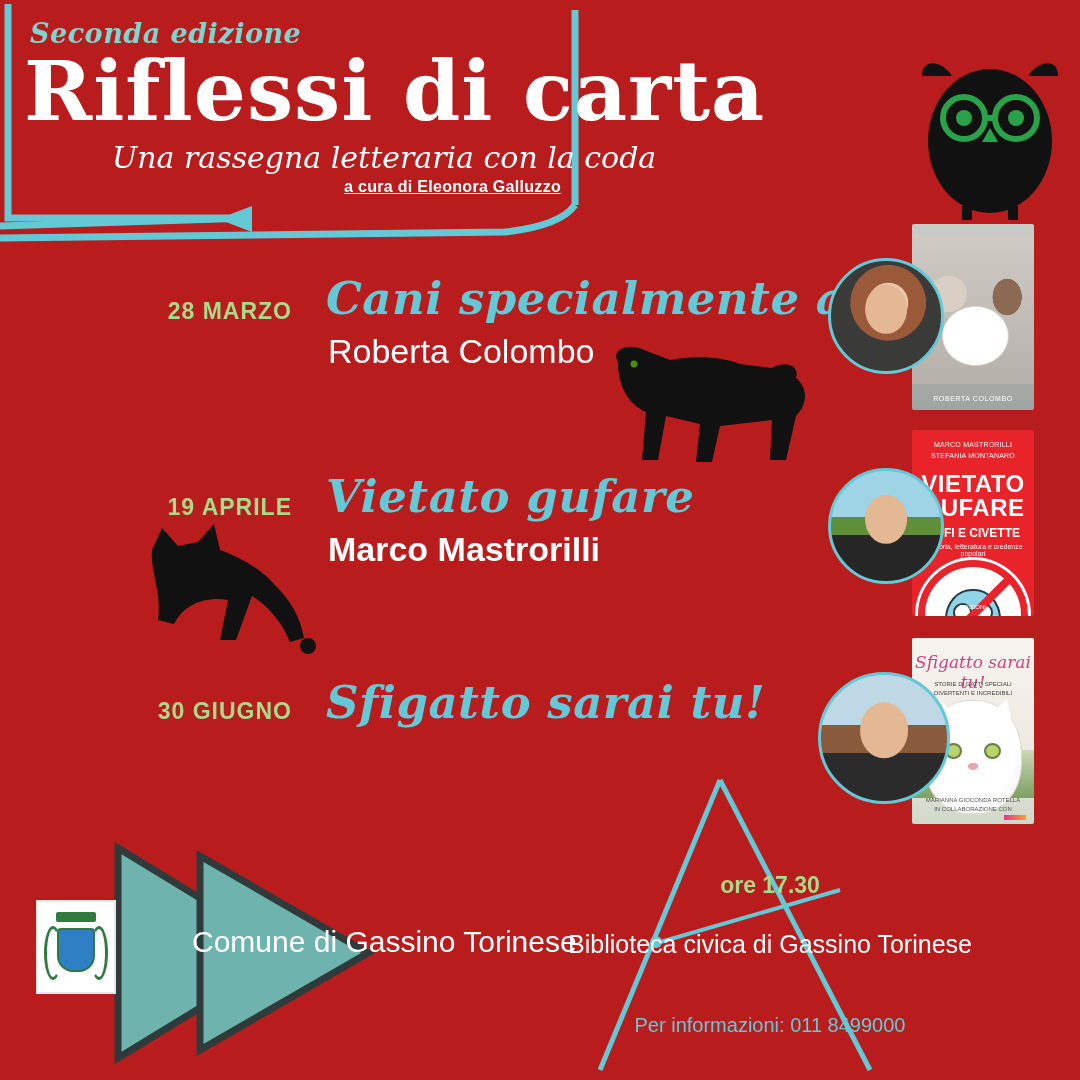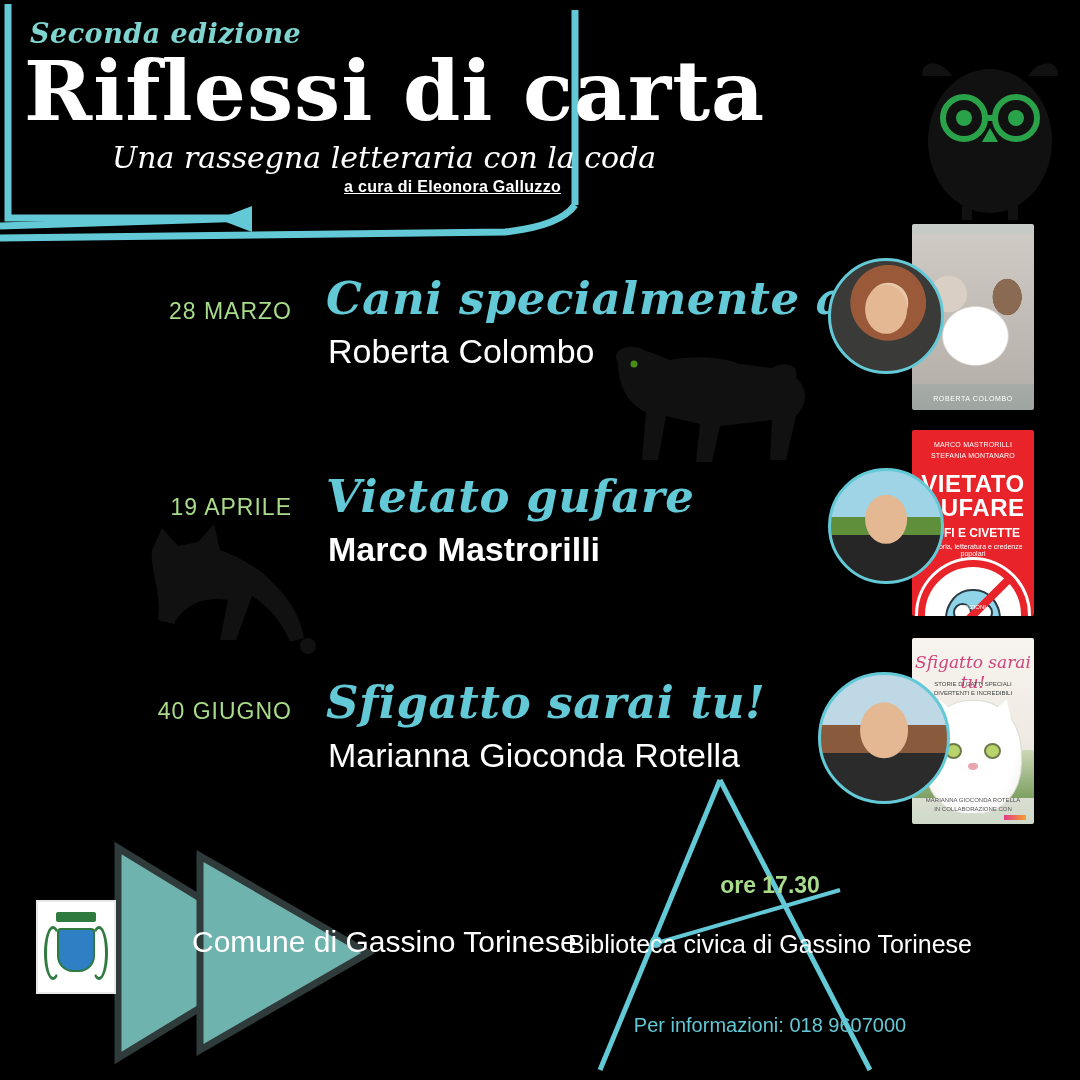--- a/index.html
+++ b/index.html
@@ -11,21 +11,21 @@
     height: 1080px;
     background: #4a8c14;
     font-family: "Liberation Sans", sans-serif;
     overflow: hidden;
     position: relative;
   }
   .poster {
     position: relative;
     width: 1080px;
     height: 1080px;
-    background: #000000;
+    background: #b91c1c;
     overflow: hidden;
   }
 
   
   .deco {
     position: absolute;
     pointer-events: none;
   }
 
   
@@ -68,21 +68,21 @@
     font-weight: bold;
     color: #ffffff;
     letter-spacing: 0.3px;
     text-decoration: underline;
   }
 
   
   .event-date {
     position: absolute;
     font-size: 23px;
-    font-weight: normal;
+    font-weight: bold;
     color: #a8dc8a;
     letter-spacing: 1px;
     text-align: right;
   }
   .event-title {
     position: absolute;
     font-family: "DejaVu Serif", serif;
     font-style: italic;
     font-weight: bold;
     font-size: 45px;
@@ -403,23 +403,22 @@
         </div>
         <div class="slash"></div>
       </div>
       <div class="cfoot">EDIZIONI</div>
     </div>
   </div>
   <div class="portrait p2" style="left:828px; top:468px; width:110px; height:110px;">
     <div class="face"></div>
   </div>
 
-  <div class="event-date" style="left:120px; top:698px; width:172px;">40 GIUGNO</div>
+  <div class="event-date" style="left:120px; top:698px; width:172px;">30 GIUGNO</div>
   <div class="event-title" style="left:326px; top:676px;">Sfigatto sarai tu!</div>
-  <div class="event-author" style="left:328px; top:736px;">Marianna Gioconda Rotella</div>
 
   <div class="cover c3" style="left:912px; top:638px; width:122px; height:186px;">
     <div class="cover-inner">
       <div class="ctitle">Sfigatto sarai tu!</div>
       <div class="csub" style="white-space:pre-line">STORIE DI GATTI SPECIALI
 DIVERTENTI E INCREDIBILI</div>
       <div class="grass"></div>
       <div class="cat">
         <div class="catear l"></div>
         <div class="catear r"></div>
@@ -439,15 +438,15 @@
   <div class="stemma">
     <div class="crown"></div>
     <div class="laurel-l"></div>
     <div class="laurel-r"></div>
     <div class="shield"></div>
   </div>
   <div class="comune-name">Comune di Gassino Torinese</div>
 
   <div class="info-time">ore 17.30</div>
   <div class="info-lib">Biblioteca civica di Gassino Torinese</div>
-  <div class="info-phone">Per informazioni: 018 9607000</div>
+  <div class="info-phone">Per informazioni: 011 8499000</div>
 
 </div>
 
 </body></html>

